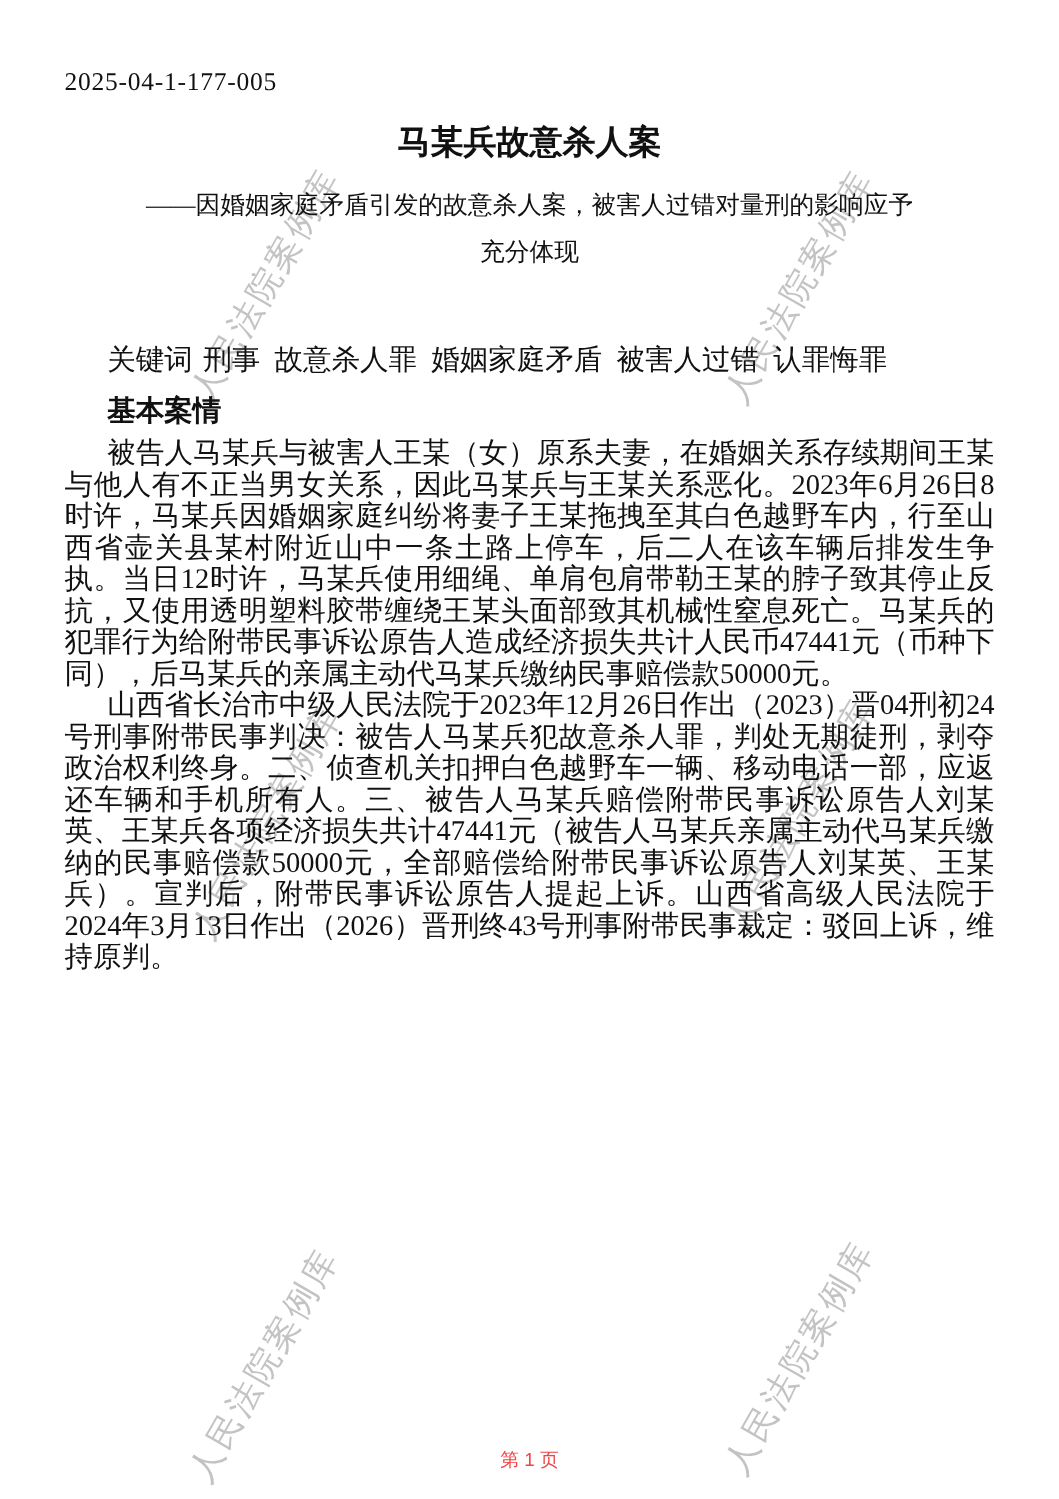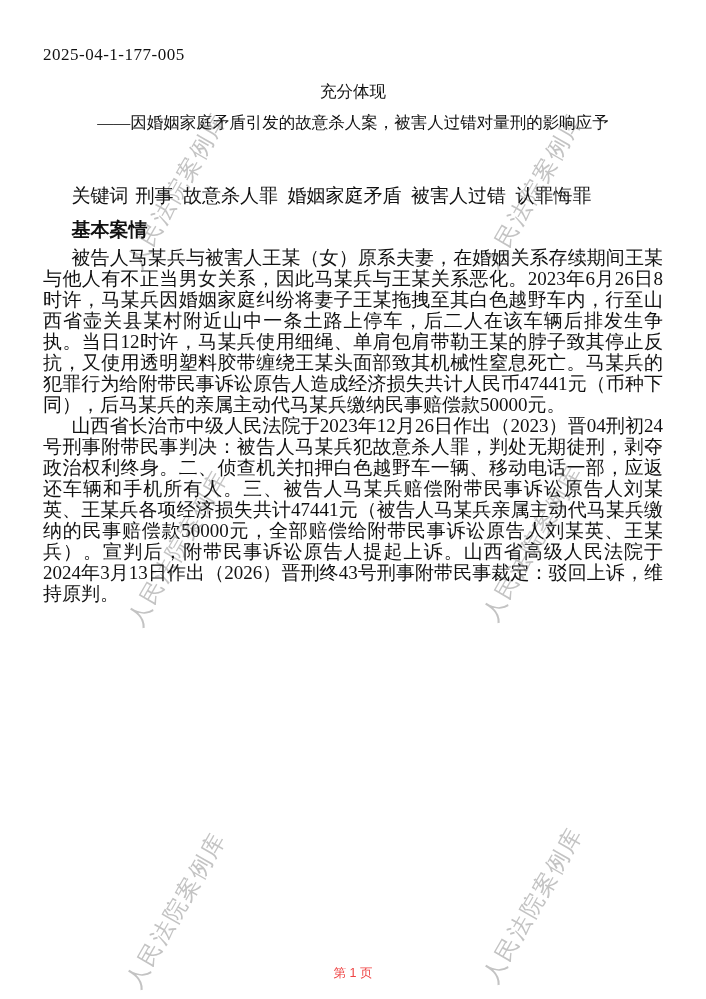--- a/index.html
+++ b/index.html
@@ -96,24 +96,25 @@
     <div class="wm wm2">人民法院案例库</div>
     <div class="wm wm3">人民法院案例库</div>
     <div class="wm wm4">人民法院案例库</div>
     <div class="wm wm5">人民法院案例库</div>
     <div class="wm wm6">人民法院案例库</div>
   </div>
 
   <div class="content">
     <div class="doc-number">2025-04-1-177-005</div>
 
+    <h1 class="title">马某兵故意杀人案</h1>
 
     <div class="subtitle">
+      <div>——因婚姻家庭矛盾引发的故意杀人案，被害人过错对量刑的影响应予</div>
       <div>充分体现</div>
-      <div>——因婚姻家庭矛盾引发的故意杀人案，被害人过错对量刑的影响应予</div>
     </div>
 
     <div class="keywords"><span class="kw-label">关键词</span><span class="kw-items">刑事  故意杀人罪  婚姻家庭矛盾  被害人过错  认罪悔罪</span></div>
 
     <div class="section-heading">基本案情</div>
 
     <p class="body-para">被告人马某兵与被害人王某（女）原系夫妻，在婚姻关系存续期间王某与他人有不正当男女关系，因此马某兵与王某关系恶化。2023年6月26日8时许，马某兵因婚姻家庭纠纷将妻子王某拖拽至其白色越野车内，行至山西省壶关县某村附近山中一条土路上停车，后二人在该车辆后排发生争执。当日12时许，马某兵使用细绳、单肩包肩带勒王某的脖子致其停止反抗，又使用透明塑料胶带缠绕王某头面部致其机械性窒息死亡。马某兵的犯罪行为给附带民事诉讼原告人造成经济损失共计人民币47441元（币种下同），后马某兵的亲属主动代马某兵缴纳民事赔偿款50000元。</p>
     <p class="body-para">山西省长治市中级人民法院于2023年12月26日作出（2023）晋04刑初24号刑事附带民事判决：被告人马某兵犯故意杀人罪，判处无期徒刑，剥夺政治权利终身。二、侦查机关扣押白色越野车一辆、移动电话一部，应返还车辆和手机所有人。三、被告人马某兵赔偿附带民事诉讼原告人刘某英、王某兵各项经济损失共计47441元（被告人马某兵亲属主动代马某兵缴纳的民事赔偿款50000元，全部赔偿给附带民事诉讼原告人刘某英、王某兵）。宣判后，附带民事诉讼原告人提起上诉。山西省高级人民法院于2024年3月13日作出（2026）晋刑终43号刑事附带民事裁定：驳回上诉，维持原判。</p>
   </div>
 

